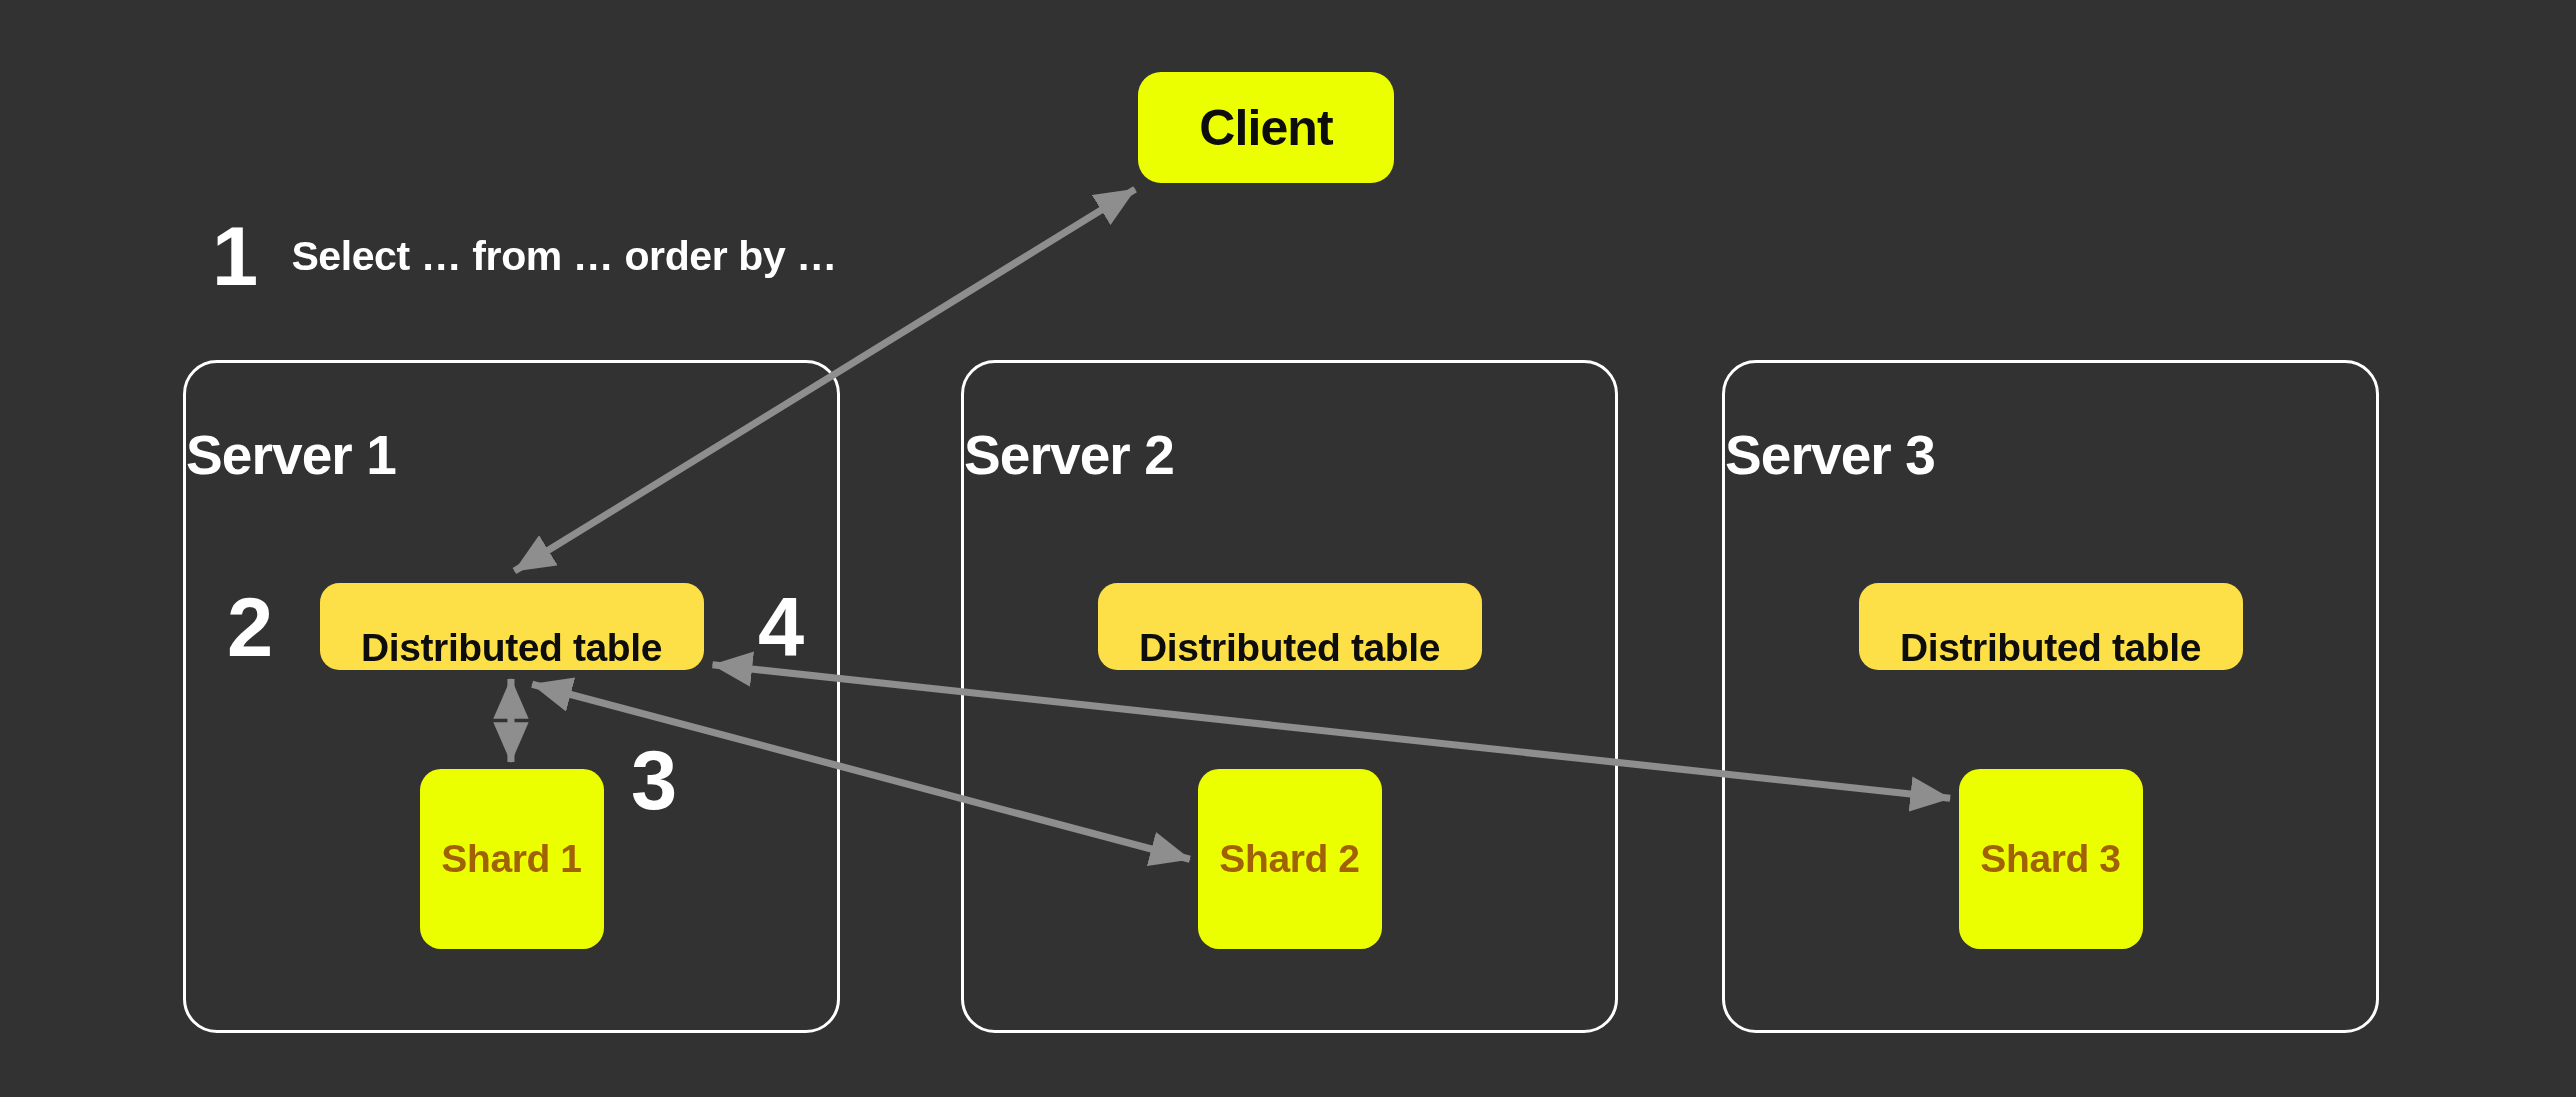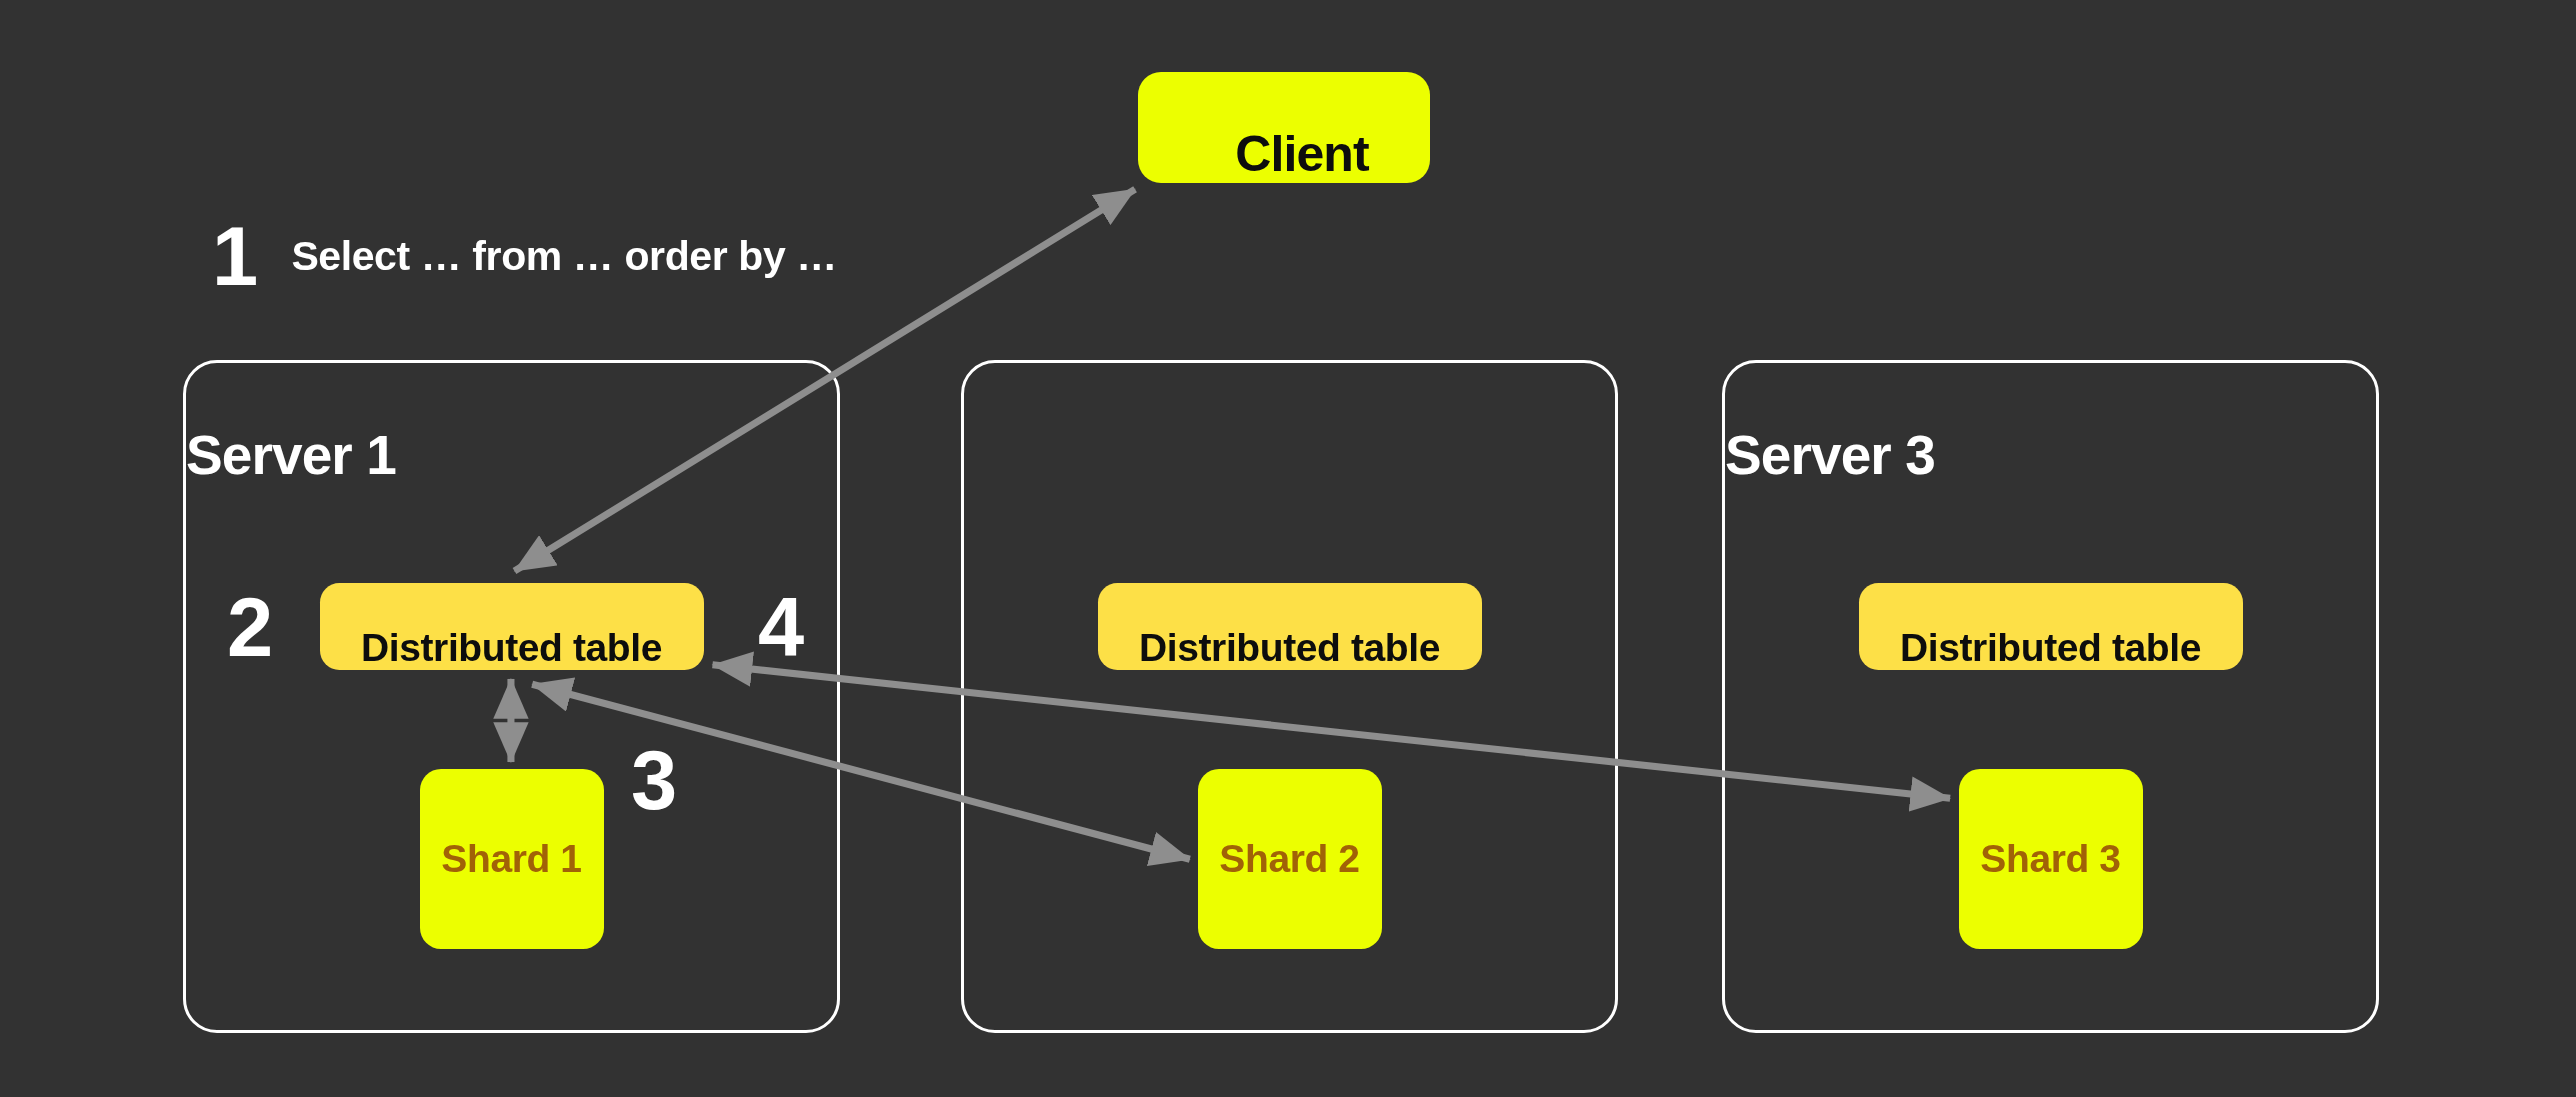--- a/index.html
+++ b/index.html
@@ -15,21 +15,21 @@
     font-family: "Liberation Sans", "DejaVu Sans", sans-serif;
     overflow: hidden;
   }
   
   .client-box {
     position: absolute;
     left: 1138px; top: 72px;
     width: 256px; height: 111px;
     background: #ECFF00;
     border-radius: 23px;
-    display: flex; align-items: flex-end; justify-content: center; padding-left: 36px;
+    display: flex; align-items: center; justify-content: center;
   }
   .client-box .node-label {
     color: #0d0d0d;
     font-size: 50px;
     font-weight: 700;
     letter-spacing: -0.9px;
   }
   
   .step1-row {
     position: absolute;
@@ -147,20 +147,21 @@
     <div class="server-title">Server 1</div>
     <div class="dist-table">
       <span class="node-label">Distributed table</span>
     </div>
     <div class="shard">
       <span class="node-label">Shard 1</span>
     </div>
   </div>
 
   <div class="server server-2">
+    <div class="server-title">Server 2</div>
     <div class="dist-table">
       <span class="node-label">Distributed table</span>
     </div>
     <div class="shard">
       <span class="node-label">Shard 2</span>
     </div>
   </div>
 
   <div class="server server-3">
     <div class="server-title">Server 3</div>

